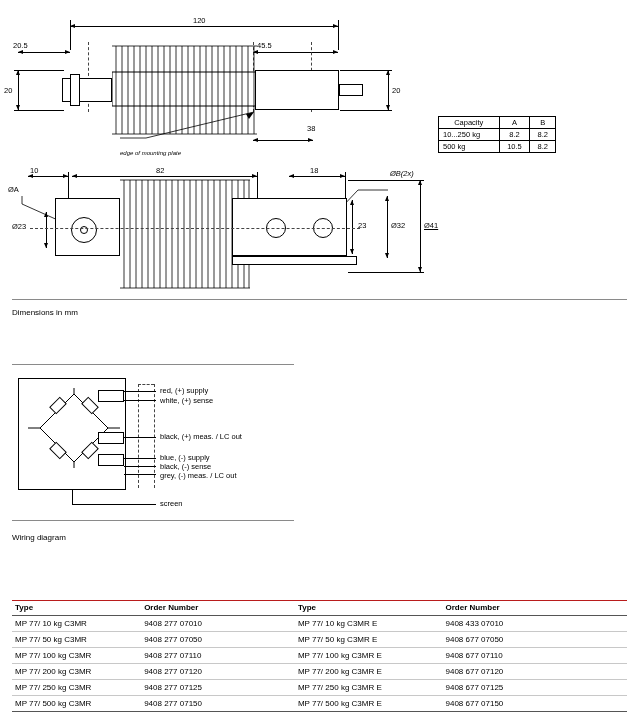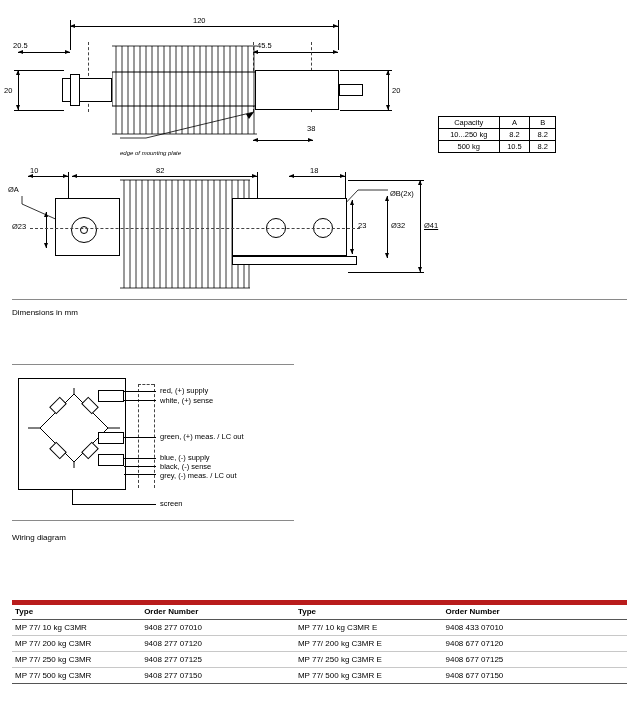--- a/index.html
+++ b/index.html
@@ -44,21 +44,21 @@
   .arrowD { border-top: 5px solid #000; }
 
   .circle { position: absolute; border: 1px solid #000; border-radius: 50%; background: #fff; }
 
   
   .cap-table { position: absolute; border-collapse: collapse; font-size: 7.5px; }
   .cap-table td, .cap-table th {
     border: 1px solid #000; padding: 1px 4px; text-align: center; font-weight: normal;
   }
   .cap-table th { font-weight: normal; }
-  .cap-table td.r { text-align: center; }
+  .cap-table td.r { text-align: left; }
 
   
   .caption { position: absolute; font-size: 8px; }
   .hr-full { position: absolute; height: 1px; background: #8a8a8a; left: 12px; width: 615px; }
   .hr-part { position: absolute; height: 1px; background: #8a8a8a; }
 
   
   .order-wrap { position: absolute; left: 12px; top: 588px; width: 615px; font-size: 8px; }
   .order-table { width: 100%; border-collapse: collapse; font-size: 8px; }
   .order-table th {
@@ -66,21 +66,21 @@
     border-bottom: 1px solid #555; white-space: nowrap;
   }
   .order-table td {
     padding: 3px 3px; border-bottom: 1px solid #c8c8c8; white-space: nowrap;
   }
   .order-table tr:last-child td { border-bottom: 1px solid #555; }
   .order-table .c1 { width: 21%; }
   .order-table .c2 { width: 25%; }
   .order-table .c3 { width: 24%; }
   .order-table .c4 { width: 30%; }
-  .order-table thead tr { border-top: 5px solid #b91c1c; }
+  .order-table thead tr { border-top: 1px solid #b91c1c; }
 
   
   .wire { position: absolute; background: #000; }
   .term { position: absolute; border: 1px solid #000; background: #fff; }
 </style>
 </head>
 <body>
 
 <div class="page">
 
@@ -215,21 +215,21 @@
 
     <div class="dimline" style="left:289px;top:14px;width:56px;"></div>
     <div class="arrowL" style="left:289px;top:11.5px;"></div>
     <div class="arrowR" style="left:340px;top:11.5px;"></div>
     <div class="lbl" style="left:310px;top:5px;">18</div>
 
     <div class="ext" style="left:68px;top:10px;height:28px;"></div>
     <div class="ext" style="left:257px;top:10px;height:26px;"></div>
     <div class="ext" style="left:345px;top:10px;height:26px;"></div>
 
-    <div class="lbl" style="left:390px;top:28px;">ØB(2x)</div>
+    <div class="lbl" style="left:390px;top:8px;font-style:italic;">ØB(2x)</div>
     <svg class="abs" style="left:318px;top:26px;" width="74" height="42">
       <polyline points="70,2 40,2 6,38" stroke="#000" stroke-width="0.8" fill="none"></polyline>
       <polygon points="6,38 12,35 14,40" fill="#000"></polygon>
     </svg>
 
     <div class="lbl" style="left:8px;top:24px;">ØA</div>
     <svg class="abs" style="left:18px;top:32px;" width="70" height="40">
       <polyline points="4,2 4,10 62,36" stroke="#000" stroke-width="0.8" fill="none"></polyline>
       <polygon points="62,36 55,34 54,39" fill="#000"></polygon>
     </svg>
@@ -348,21 +348,21 @@
     <div class="wire" style="left:134px;top:67px;width:10px;height:1px;"></div>
     <div class="wire" style="left:134px;top:88px;width:10px;height:1px;"></div>
     <div class="wire" style="left:134px;top:96px;width:10px;height:1px;"></div>
     <div class="wire" style="left:134px;top:104px;width:10px;height:1px;"></div>
 
     <div class="wire" style="left:60px;top:120px;width:1px;height:14px;"></div>
     <div class="wire" style="left:60px;top:134px;width:84px;height:1px;"></div>
 
     <div class="lbl" style="left:148px;top:17px;">red, (+) supply</div>
     <div class="lbl" style="left:148px;top:27px;">white, (+) sense</div>
-    <div class="lbl" style="left:148px;top:63px;">green, (+) meas. / LC out</div>
+    <div class="lbl" style="left:148px;top:63px;">black, (+) meas. / LC out</div>
     <div class="lbl" style="left:148px;top:84px;">blue, (-) supply</div>
     <div class="lbl" style="left:148px;top:93px;">black, (-) sense</div>
     <div class="lbl" style="left:148px;top:102px;">grey, (-) meas. / LC out</div>
     <div class="lbl" style="left:148px;top:130px;">screen</div>
   </div>
 
   <div class="hr-part" style="left:12px;top:508px;width:282px;"></div>
   <div class="caption" style="left:12px;top:521px;">Wiring diagram</div>
 
   <div class="order-wrap">
@@ -376,20 +376,32 @@
         </tr>
       </thead>
       <tbody>
         <tr>
           <td>MP 77/ 10 kg C3MR</td>
           <td>9408 277 07010</td>
           <td>MP 77/ 10 kg C3MR E</td>
           <td>9408 433 07010</td>
         </tr>
         <tr>
+          <td>MP 77/ 50 kg C3MR</td>
+          <td>9408 277 07050</td>
+          <td>MP 77/ 50 kg C3MR E</td>
+          <td>9408 677 07050</td>
+        </tr>
+        <tr>
+          <td>MP 77/ 100 kg C3MR</td>
+          <td>9408 277 07110</td>
+          <td>MP 77/ 100 kg C3MR E</td>
+          <td>9408 677 07110</td>
+        </tr>
+        <tr>
           <td>MP 77/ 200 kg C3MR</td>
           <td>9408 277 07120</td>
           <td>MP 77/ 200 kg C3MR E</td>
           <td>9408 677 07120</td>
         </tr>
         <tr>
           <td>MP 77/ 250 kg C3MR</td>
           <td>9408 277 07125</td>
           <td>MP 77/ 250 kg C3MR E</td>
           <td>9408 677 07125</td>

